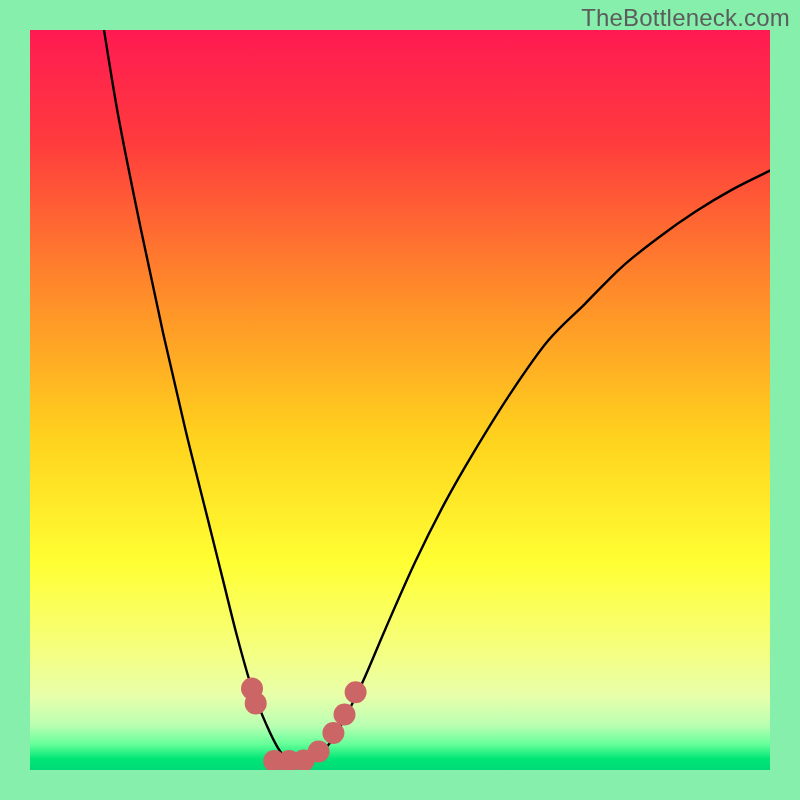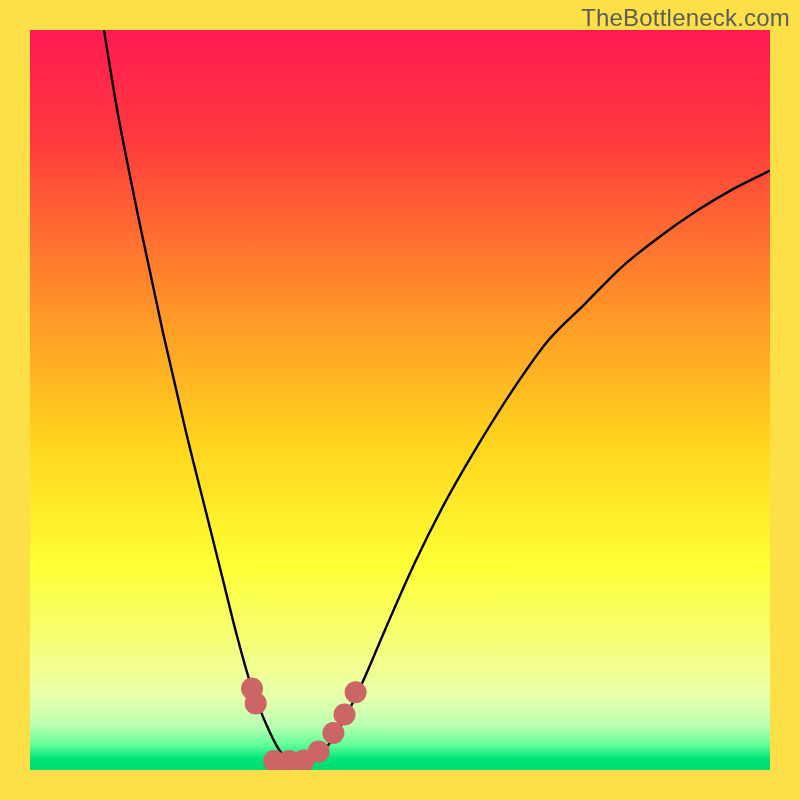--- a/index.html
+++ b/index.html
@@ -9,21 +9,21 @@
     height: 800px;
     background: #000;
     overflow: hidden;
   }
   .frame {
     position: absolute;
     left: 0;
     top: 0;
     width: 800px;
     height: 800px;
-    background: #fde047;
+    background: #86efac;
   }
   .plot {
     position: absolute;
     left: 30px;
     top: 30px;
     width: 740px;
     height: 740px;
     overflow: hidden;
   }
   .watermark {

